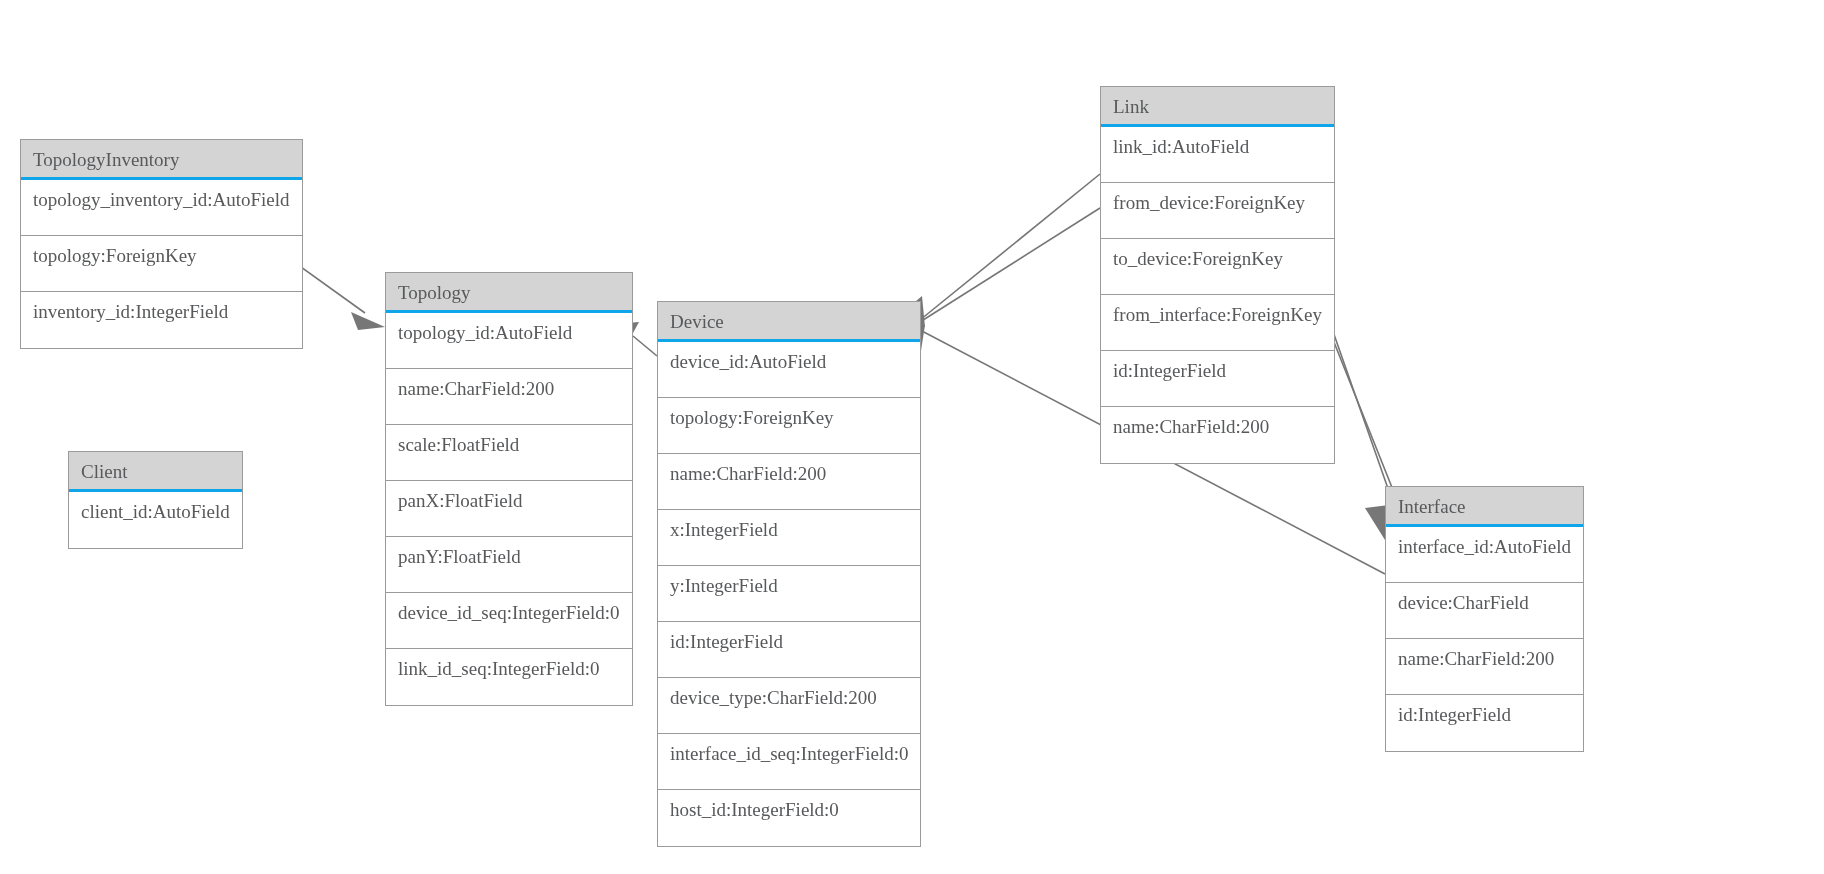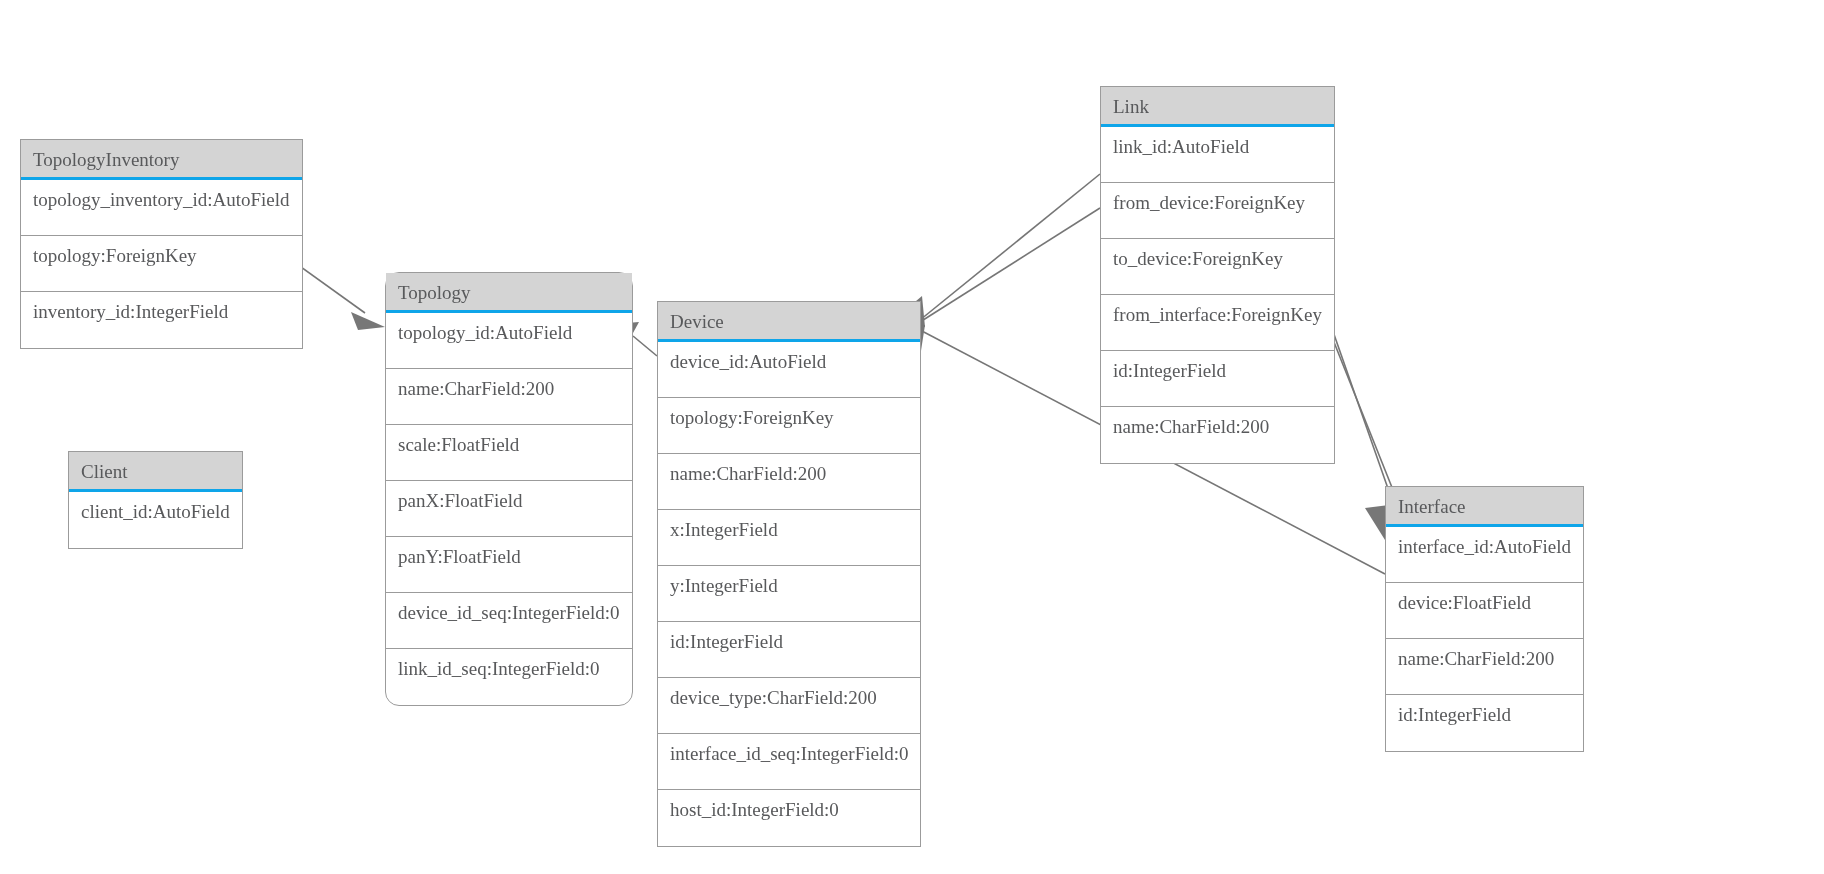--- a/index.html
+++ b/index.html
@@ -119,21 +119,21 @@
     <div class="entity-field">topology_inventory_id:AutoField</div>
     <div class="entity-field">topology:ForeignKey</div>
     <div class="entity-field">inventory_id:IntegerField</div>
   </div>
 
   <div class="entity" style="left: 68px; top: 451px; width: 175px;">
     <div class="entity-header">Client</div>
     <div class="entity-field">client_id:AutoField</div>
   </div>
 
-  <div class="entity" style="left: 385px; top: 272px; width: 248px; border-radius: 14px;">
+  <div class="entity" style="left: 385px; top: 272px; width: 248px;">
     <div class="entity-header">Topology</div>
     <div class="entity-field">topology_id:AutoField</div>
     <div class="entity-field">name:CharField:200</div>
     <div class="entity-field">scale:FloatField</div>
     <div class="entity-field">panX:FloatField</div>
     <div class="entity-field">panY:FloatField</div>
     <div class="entity-field">device_id_seq:IntegerField:0</div>
     <div class="entity-field">link_id_seq:IntegerField:0</div>
   </div>
 
@@ -156,18 +156,18 @@
     <div class="entity-field">from_device:ForeignKey</div>
     <div class="entity-field">to_device:ForeignKey</div>
     <div class="entity-field">from_interface:ForeignKey</div>
     <div class="entity-field">id:IntegerField</div>
     <div class="entity-field">name:CharField:200</div>
   </div>
 
   <div class="entity" style="left: 1385px; top: 486px; width: 199px;">
     <div class="entity-header">Interface</div>
     <div class="entity-field">interface_id:AutoField</div>
-    <div class="entity-field">device:FloatField</div>
+    <div class="entity-field">device:CharField</div>
     <div class="entity-field">name:CharField:200</div>
     <div class="entity-field">id:IntegerField</div>
   </div>
 
 </div>
 
 </body></html>

